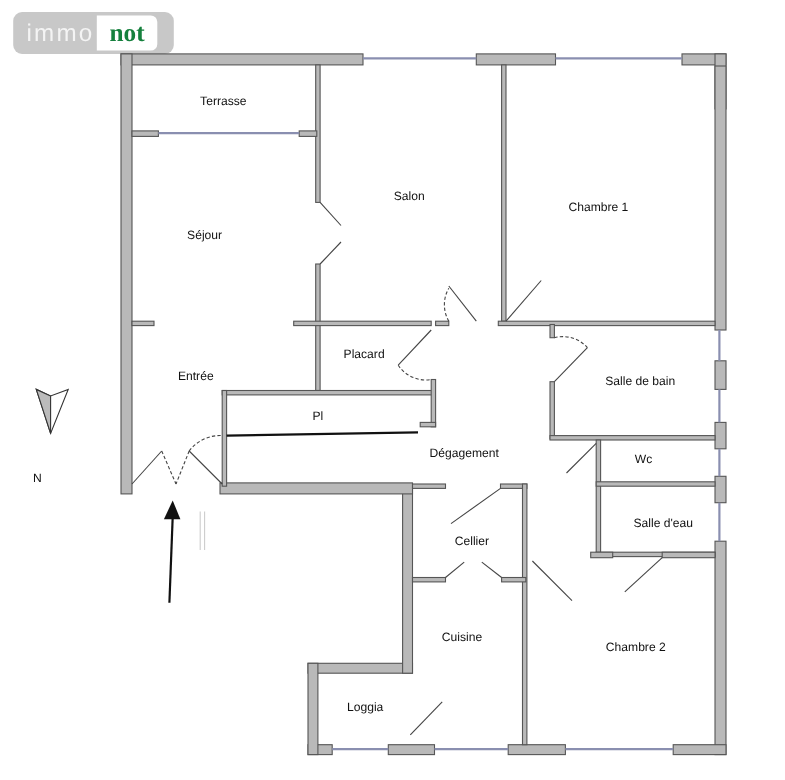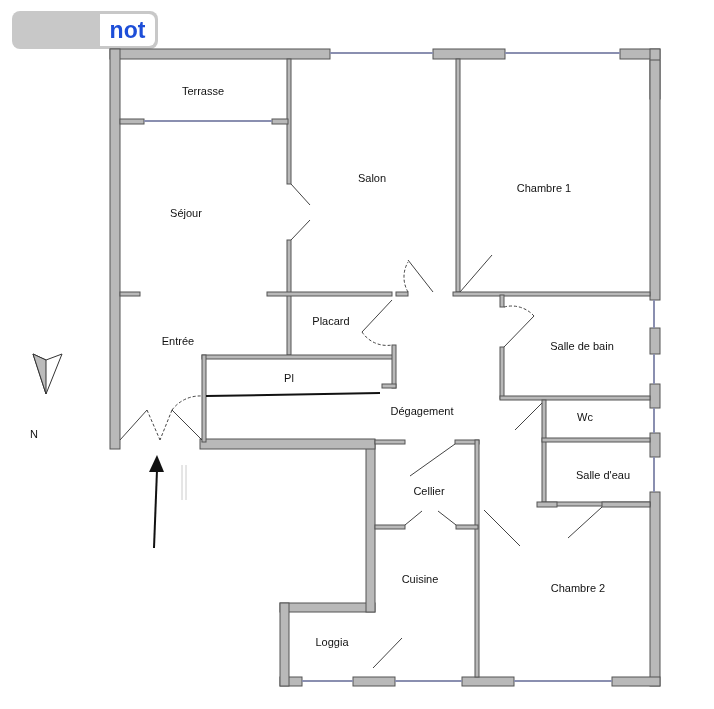--- a/index.html
+++ b/index.html
@@ -1,26 +1,27 @@
 <!DOCTYPE html>
 <html><head>
 <meta charset="utf-8">
 <style>
   html,body{margin:0;padding:0;background:#fff;}
   body{width:714px;height:709px;position:relative;overflow:hidden;font-family:"Liberation Sans",sans-serif;}
   .logo{position:absolute;left:12px;top:11px;width:146px;height:38px;border-radius:8px;background:#c8c8c8;overflow:hidden;}
   .logo .l{position:absolute;left:0;top:0;width:86px;height:38px;line-height:38px;text-align:center;color:#f4f4f4;font-size:22px;letter-spacing:2px;}
-  .logo .r{position:absolute;left:88px;top:3px;width:55px;height:32px;border-radius:0 6px 6px 0;background:#fff;line-height:32px;text-align:center;color:#1d4ed8;font-size:23px;font-weight:bold;}
+  .logo .r{position:absolute;left:76px;top:3px;width:55px;height:32px;border-radius:0 6px 6px 0;background:#fff;line-height:32px;text-align:center;color:#15803d;font-size:23px;font-weight:bold;font-family:Liberation Serif, serif;}
   svg{position:absolute;left:0;top:0;}
   .lbl{font-size:11px;fill:#111;text-anchor:middle;font-family:"Liberation Sans",sans-serif;}
 </style>
 </head>
 <body>
 
 <div class="logo">
+  <div class="l">immo</div>
   <div class="r">not</div>
 </div>
 
 <svg width="714" height="709" viewBox="0 0 714 709">
   <g fill="#b9b9b9" stroke="#555" stroke-width="1">
 
     <rect x="110" y="49" width="220" height="10"></rect>
     <rect x="433" y="49" width="72" height="10"></rect>
     <rect x="620" y="49" width="40" height="10"></rect>
 

